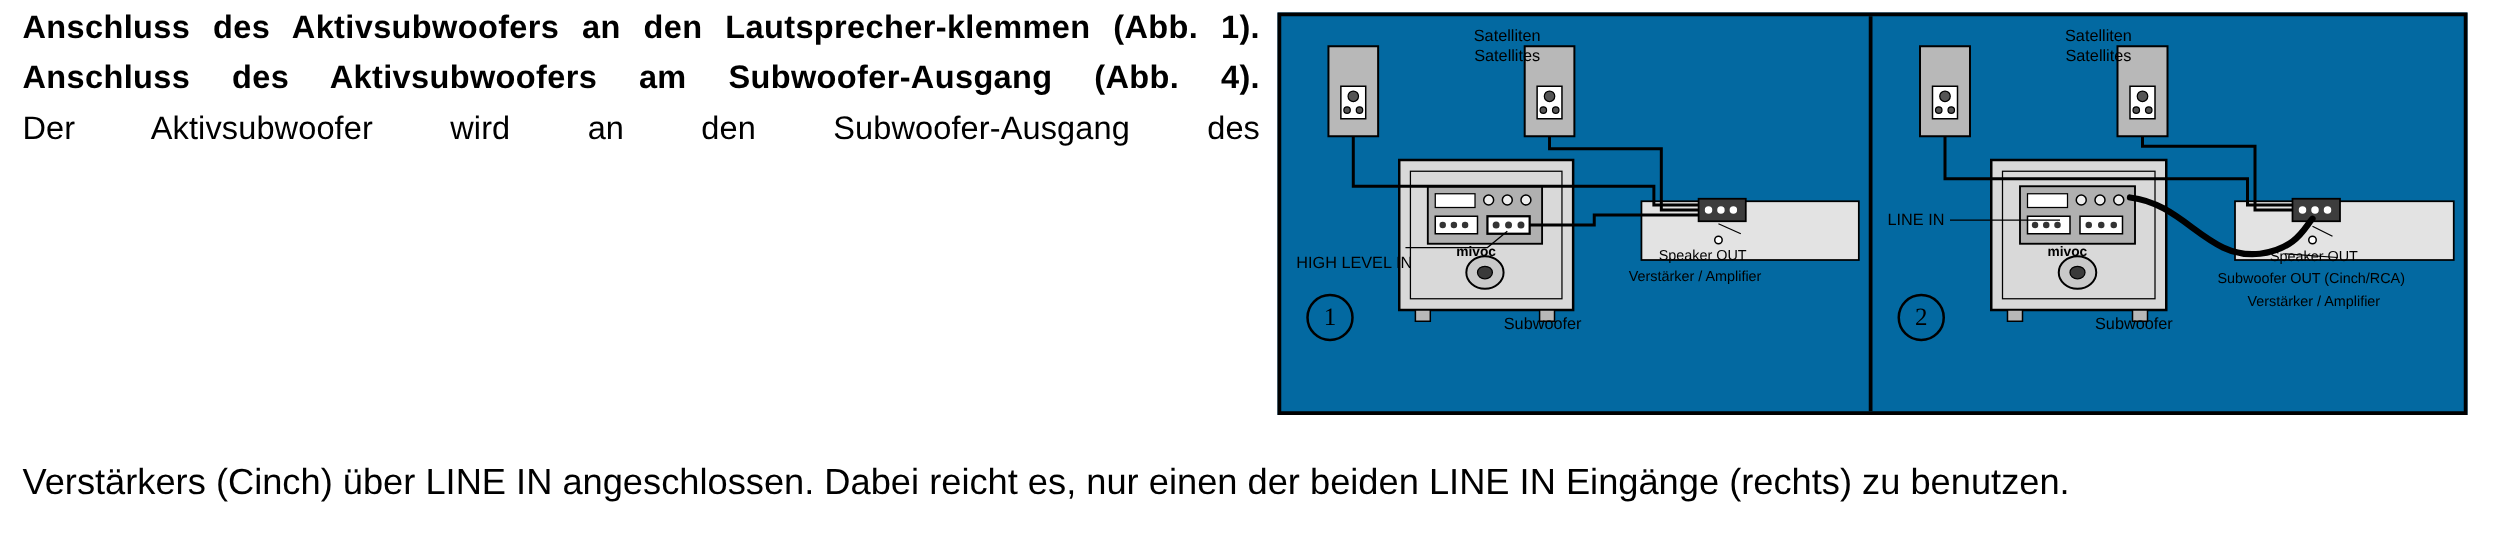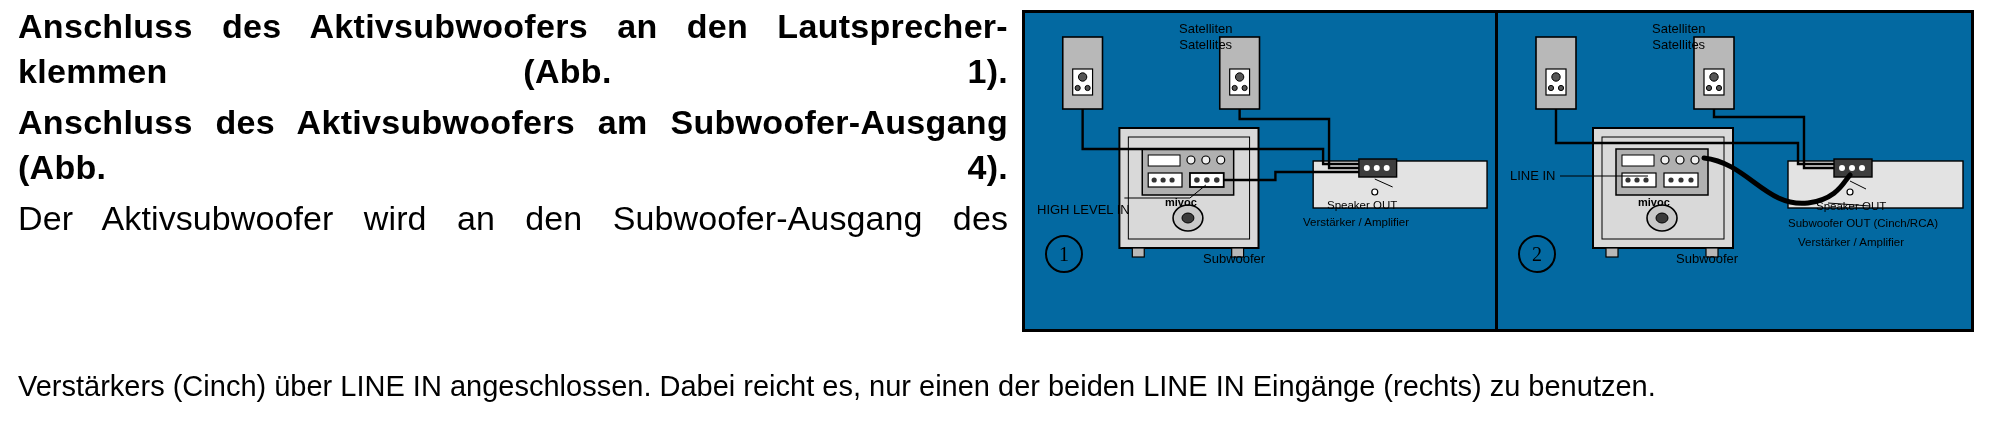--- a/index.html
+++ b/index.html
@@ -21,21 +21,21 @@
   }
   
   .text-col {
     position: absolute;
     left: 18px;
     top: 4px;
     width: 990px;
   }
   .para {
     margin: 0 0 6px 0;
-    font-size: 34px;
+    font-size: 26px;
     line-height: 1.32;
     text-align: justify;
     text-justify: inter-word;
     letter-spacing: 0.1px;
   }
   .para.bold {
     font-weight: bold;
     letter-spacing: 0.3px;
   }
   .para.spread {
@@ -251,21 +251,21 @@
 
       <div class="lbl center" style="left:154px; top:8px;">
         <span>Satelliten</span><br>
         <span>Satellites</span>
       </div>
 
       <div class="lbl" style="left:12px; top:155px;">LINE IN</div>
 
       <div class="lbl small" style="left:318px; top:186px;">Speaker OUT</div>
 
-      <div class="lbl small" style="left:290px; top:203px;">Subwoofer OUT (Cinch/RCA)</div>
+      <div class="lbl small" style="left:276px; top:203px;">Subwoofer OUT (Cinch/RCA)</div>
 
       <div class="lbl small" style="left:300px; top:222px;">Verstärker / Amplifier</div>
 
       <div class="lbl" style="left:178px; top:238px;">Subwoofer</div>
 
       <div class="lbl" style="left:140px; top:183px; font-size:11px; font-weight:bold;">mivoc</div>
 
       <div class="num-circle" style="left:20px; top:222px;">2</div>
     </div>
 

